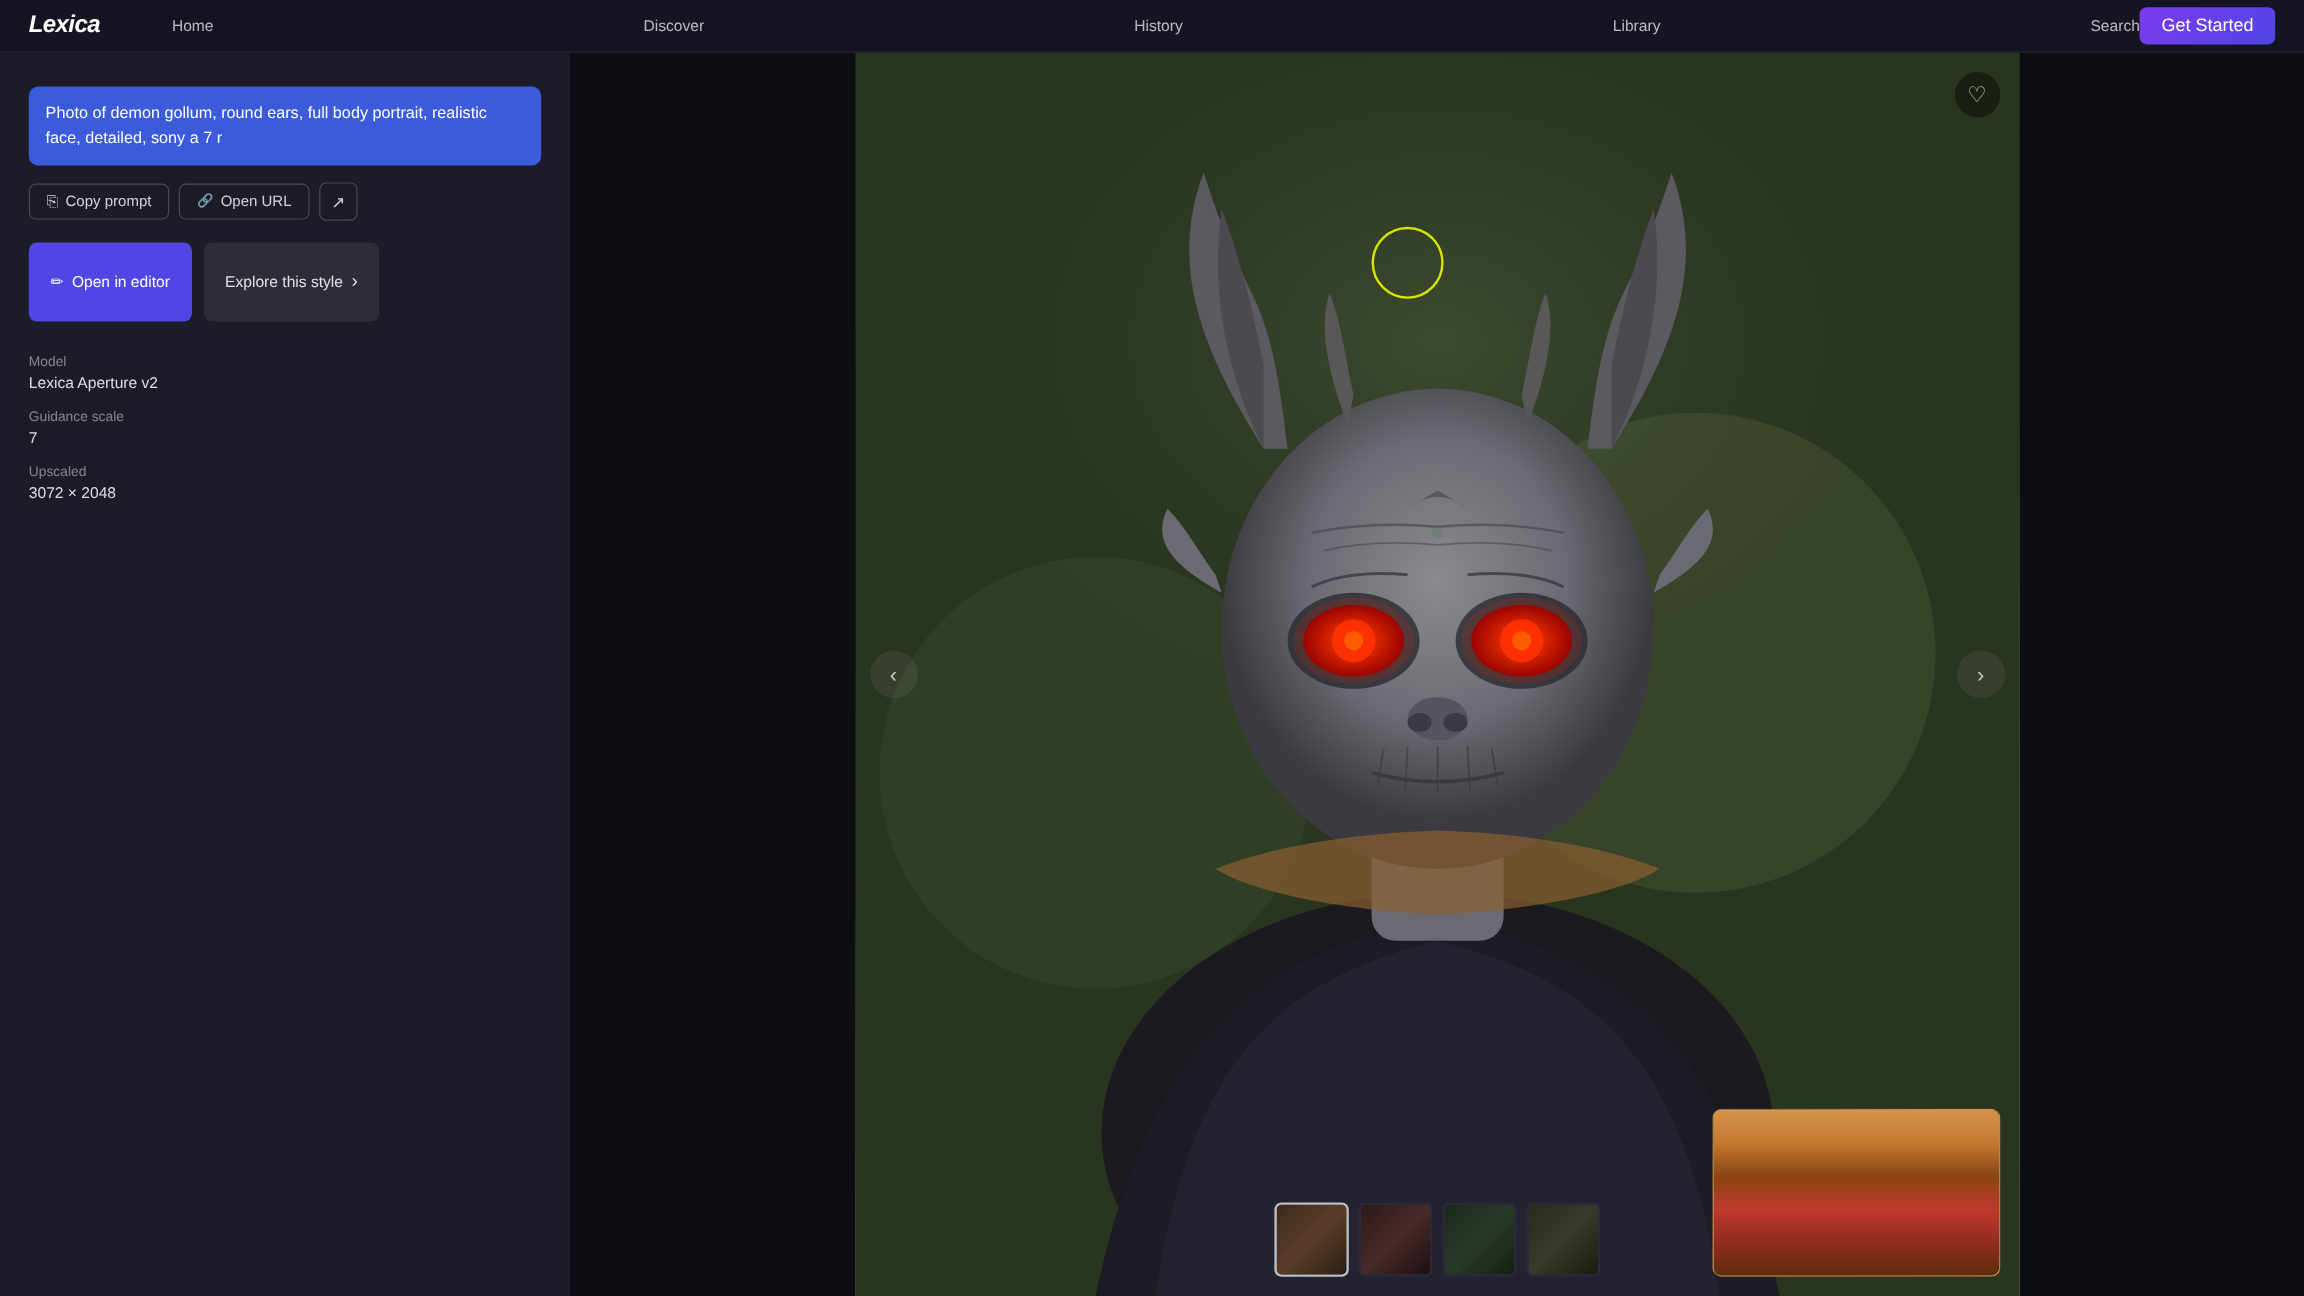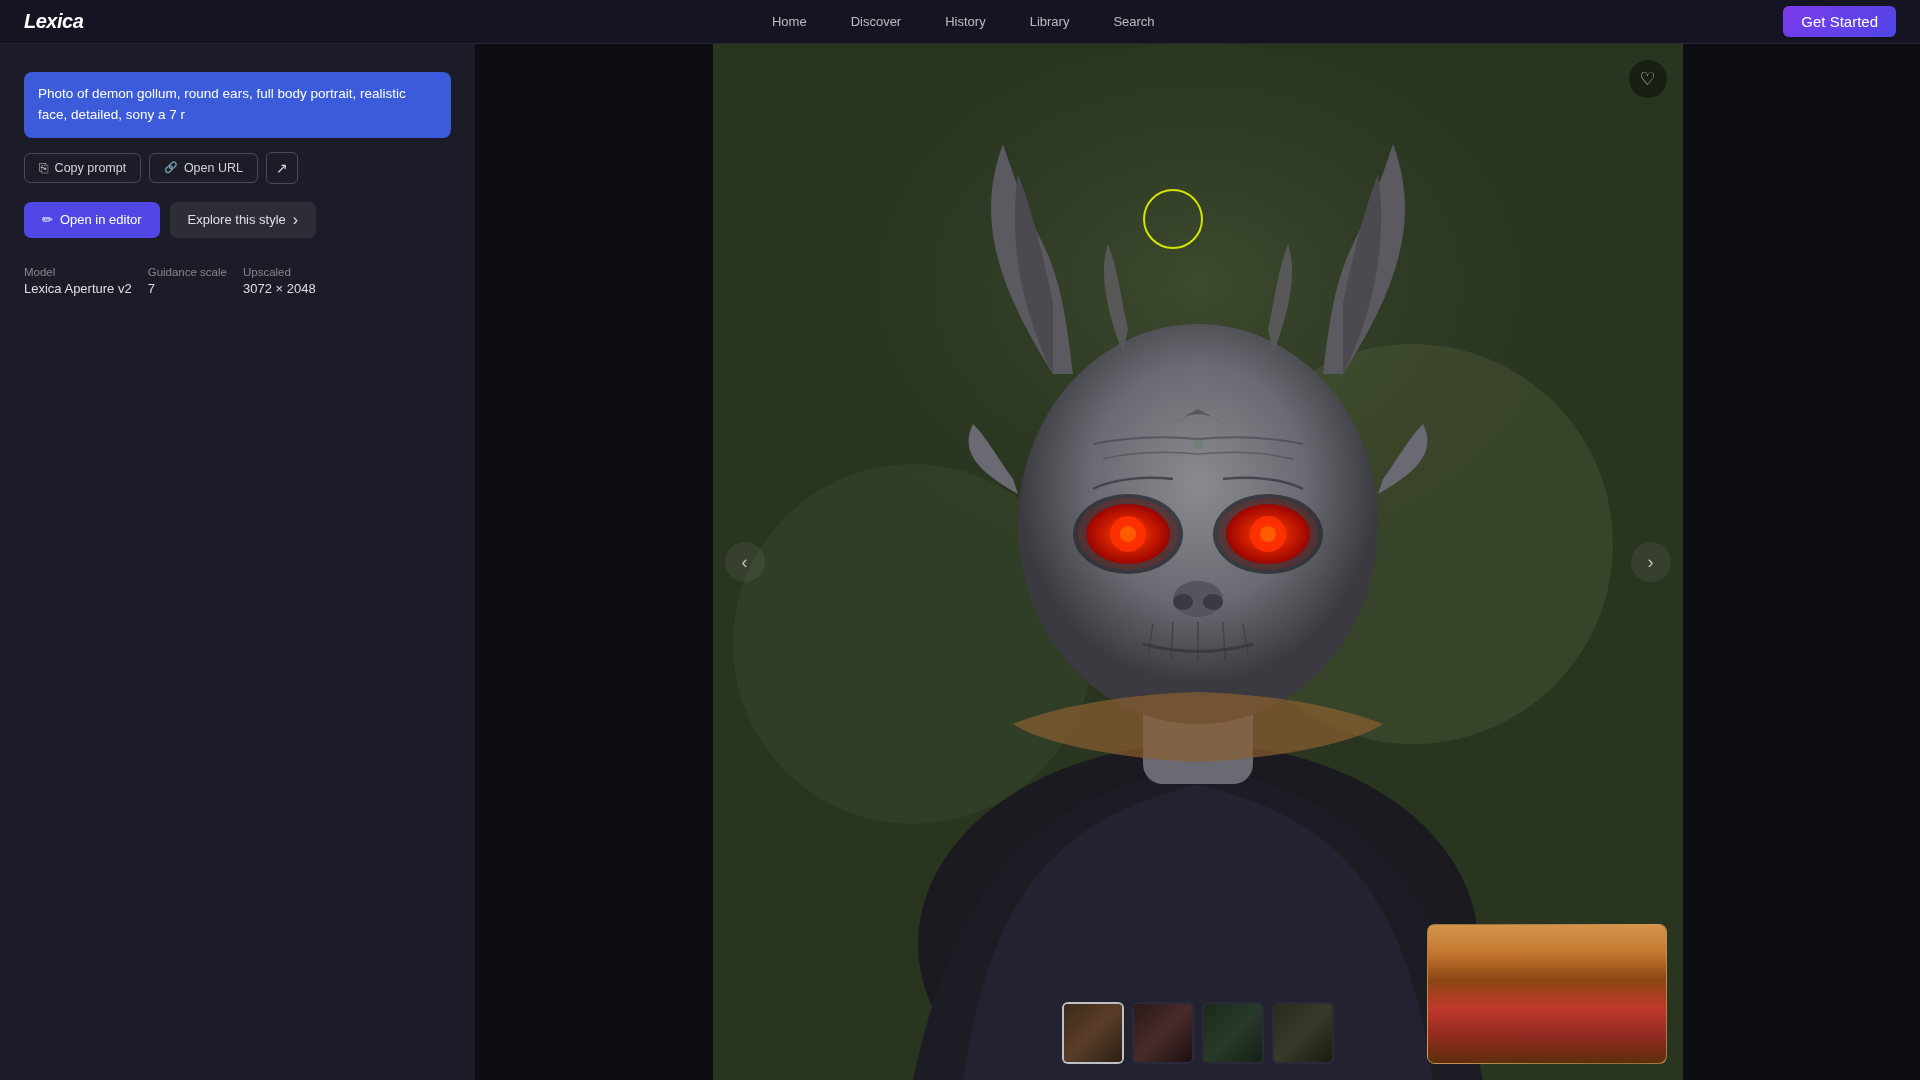--- a/index.html
+++ b/index.html
@@ -32,23 +32,23 @@
       color: #fff;
       font-size: 20px;
       font-weight: 700;
       font-style: italic;
       letter-spacing: -0.5px;
       margin-right: 60px;
     }
 
     .nav-links {
       display: flex;
-      gap: 44px;
+      gap: 16px;
       flex: 1;
-      justify-content: center;
+      justify-content: space-between;
     }
 
     .nav-link {
       color: rgba(255,255,255,0.7);
       font-size: 13px;
       text-decoration: none;
       cursor: pointer;
     }
 
     .nav-cta {
@@ -154,30 +154,31 @@
       cursor: pointer;
     }
 
     .btn-secondary {
       display: flex;
       align-items: center;
       gap: 7px;
       background: rgba(255,255,255,0.08);
       color: rgba(255,255,255,0.85);
       border: none;
-      padding: 9px 18px;
+      padding: 24px 18px;
       border-radius: 7px;
       font-size: 13px;
       font-weight: 500;
       cursor: pointer;
     }
 
     
     .meta-section {
       display: flex;
+      flex-direction: column;
       gap: 16px;
     }
 
     .meta-item {}
 
     .meta-label {
       color: rgba(255,255,255,0.45);
       font-size: 11.5px;
       margin-bottom: 3px;
     }

